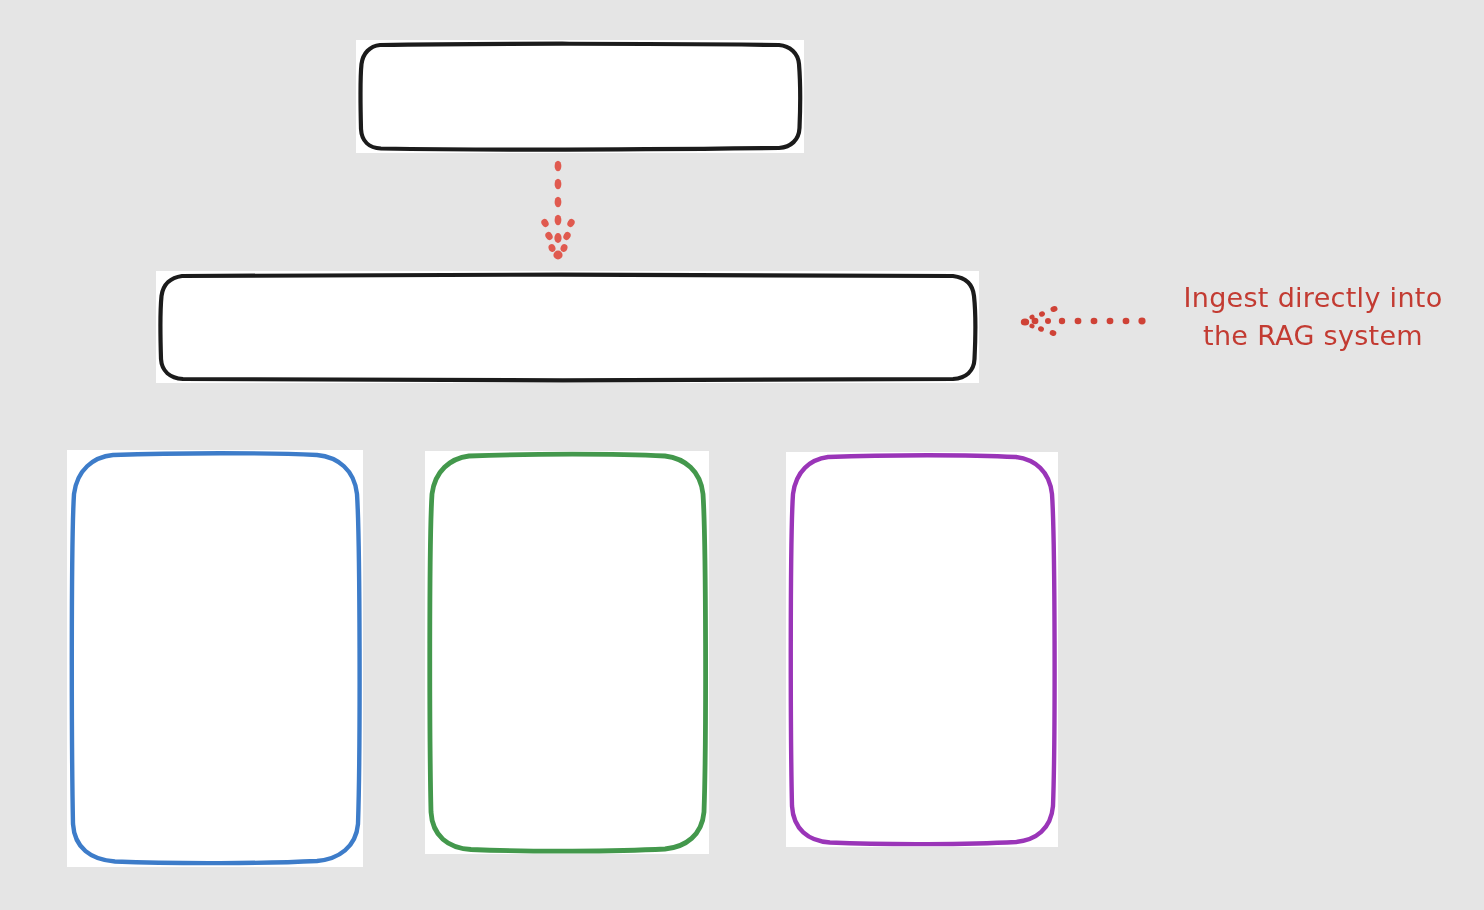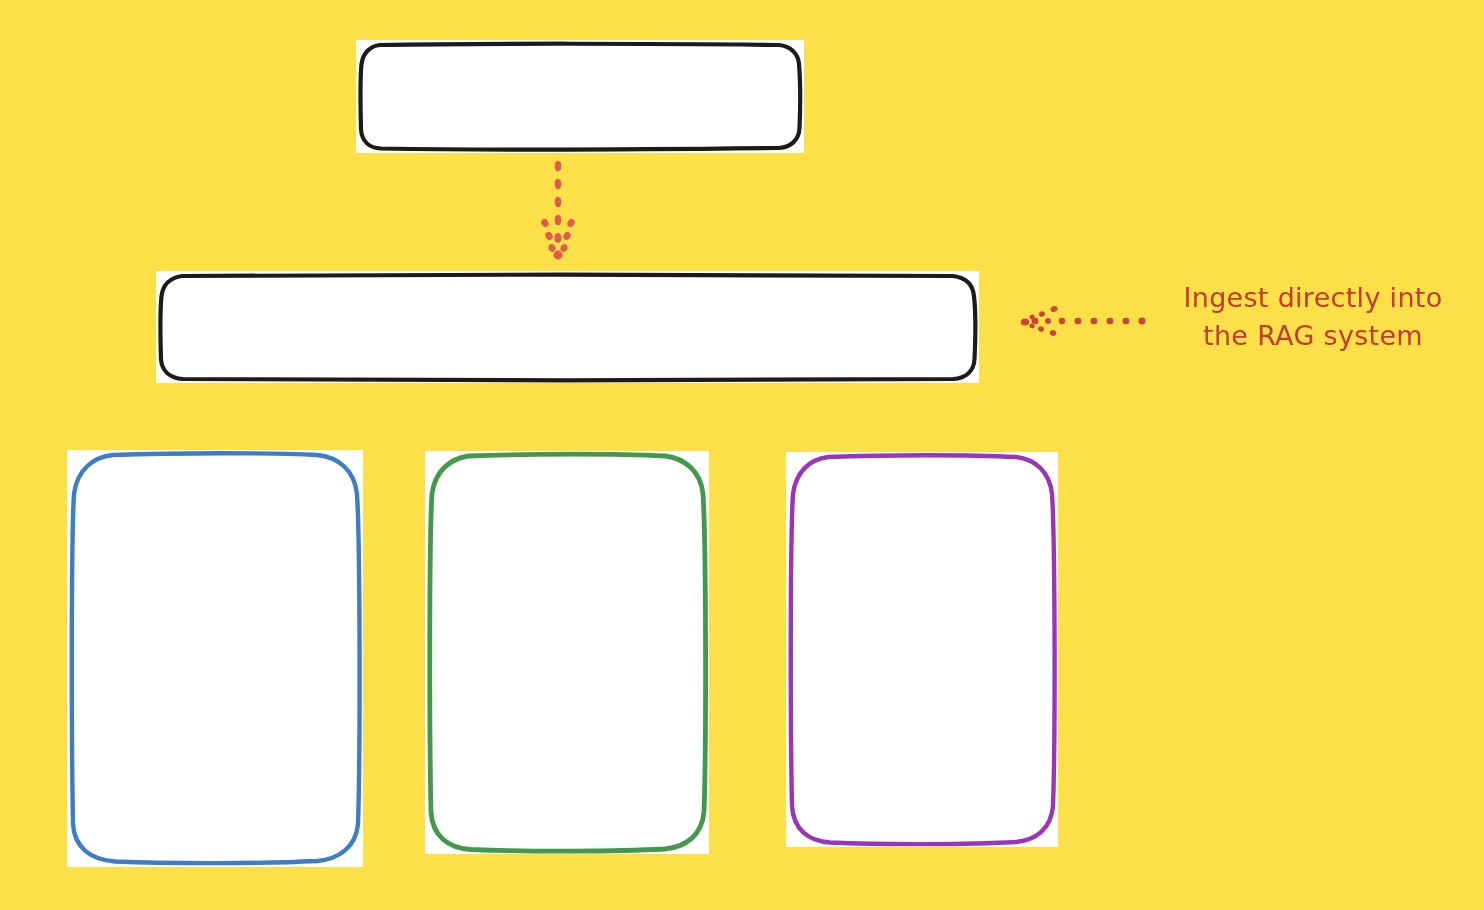--- a/index.html
+++ b/index.html
@@ -8,21 +8,21 @@
     padding: 0;
     background: #ffffff;
   }
   body {
     font-family: "DejaVu Sans", sans-serif;
   }
   #canvas {
     position: relative;
     width: 1484px;
     height: 910px;
-    background: #fde047;
+    background: #e5e5e5;
     overflow: hidden;
   }
   .node {
     position: absolute;
     box-sizing: border-box;
     background: #ffffff;
     display: flex;
     align-items: center;
     justify-content: center;
     text-align: center;

